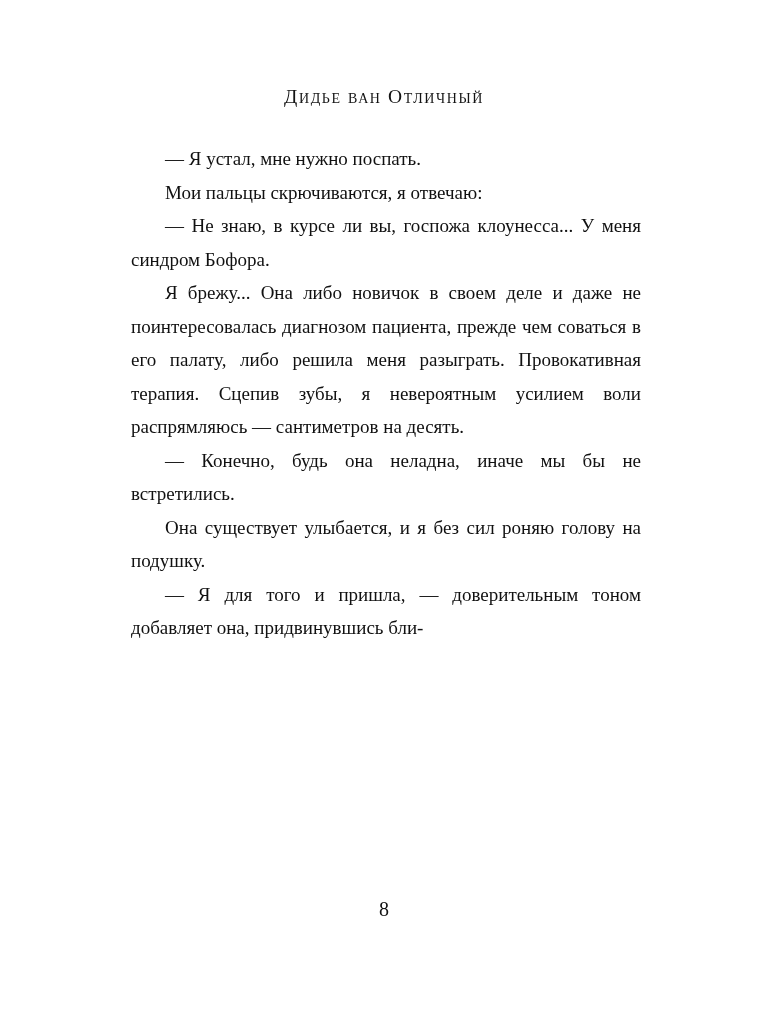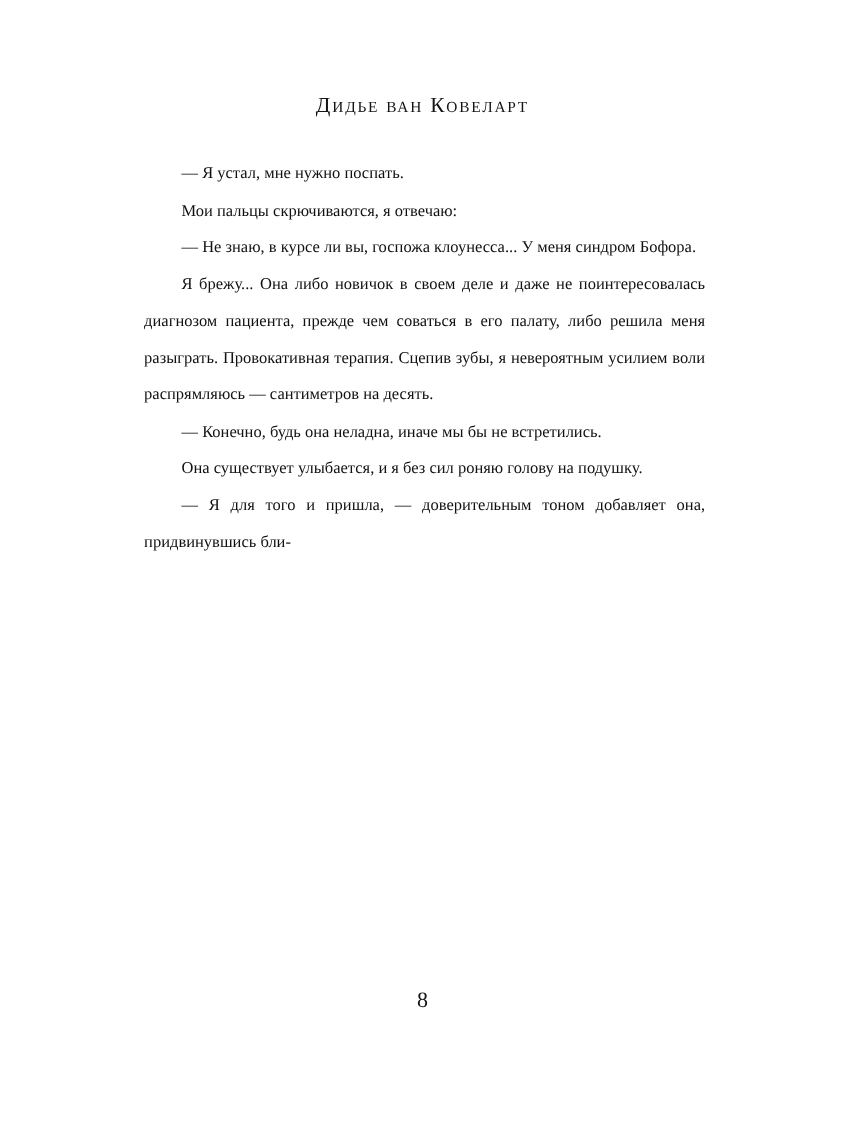--- a/index.html
+++ b/index.html
@@ -30,21 +30,21 @@
     font-size: 19.5px;
     letter-spacing: 1.6px;
     font-variant: small-caps;
     color: #141414;
   }
   .body-text {
     position: absolute;
     top: 142px;
     left: 131px;
     width: 510px;
-    font-size: 15px;
+    font-size: 19px;
     line-height: 33.5px;
     text-align: justify;
     text-justify: inter-word;
     color: #111111;
     hyphens: manual;
   }
   .body-text p {
     margin: 0;
     text-indent: 34px;
   }
@@ -56,21 +56,21 @@
     text-align: center;
     font-size: 20px;
     color: #141414;
   }
 </style>
 </head>
 <body>
 
 <div class="page">
 
-  <div class="running-head">Дидье ван Ковеларт</div>
+  <div class="running-head">Дидье ван Отличный</div>
 
   <div class="body-text">
     <p>— Я устал, мне нужно поспать.</p>
     <p>Мои пальцы скрючиваются, я отвечаю:</p>
     <p>— Не знаю, в курсе ли вы, госпожа клоунесса... У меня синдром Бофора.</p>
     <p>Я брежу... Она либо новичок в своем деле и даже не поинтересовалась диагнозом пациента, прежде чем соваться в его палату, либо решила меня разыграть. Провокативная терапия. Сцепив зубы, я невероятным усилием воли распрямляюсь — сантиметров на десять.</p>
     <p>— Конечно, будь она неладна, иначе мы бы не встретились.</p>
     <p>Она существует улыбается, и я без сил роняю голову на подушку.</p>
     <p>— Я для того и пришла, — доверительным тоном добавляет она, придвинувшись бли-</p>
   </div>

